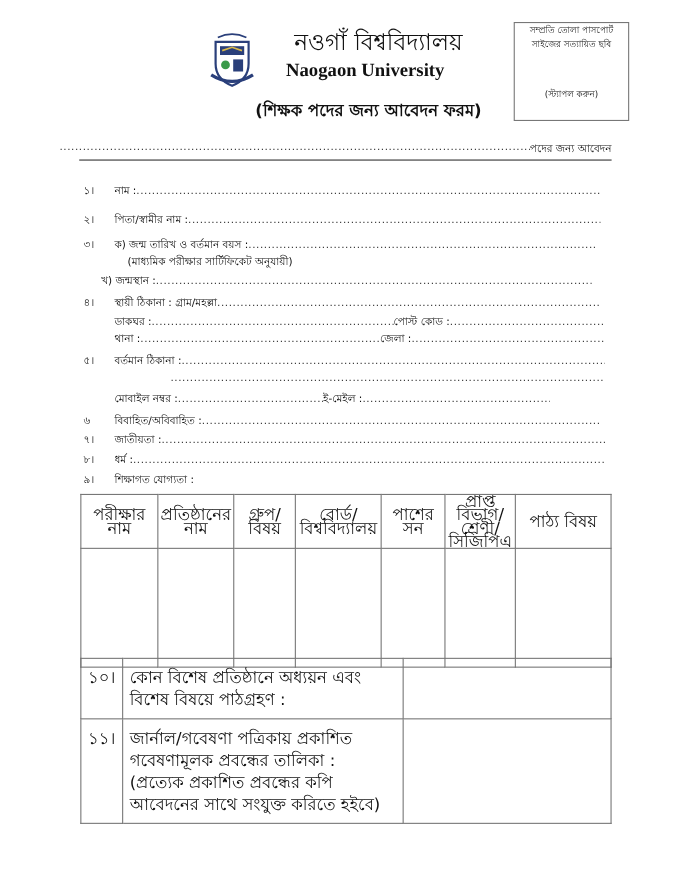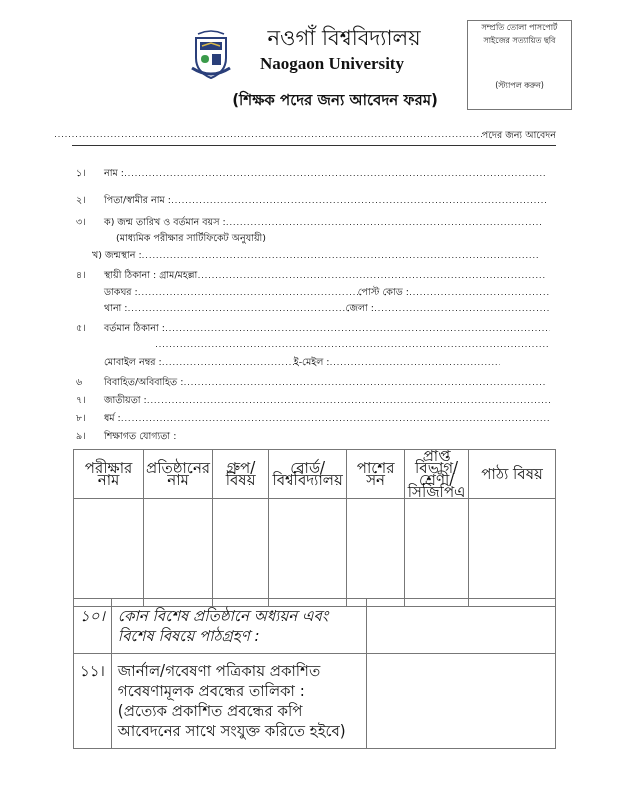--- a/index.html
+++ b/index.html
@@ -165,21 +165,21 @@
 </tbody>
   </table>
 
 <table class="misc">
   <colgroup>
       <col style="width:30px">
       <col style="width:255px">
       <col>
     </colgroup>
   <tbody>
-      <tr style="height:34px;font-style:italic;">
+      <tr style="height:34px;">
     <td>১০।</td>
     <td>কোন বিশেষ প্রতিষ্ঠানে অধ্যয়ন এবং বিশেষ বিষয়ে পাঠগ্রহণ :</td>
     <td></td>
   </tr>
   <tr style="height:53px;">
     <td>১১।</td>
     <td>
       <div>জার্নাল/গবেষণা পত্রিকায় প্রকাশিত গবেষণামূলক প্রবন্ধের তালিকা :</div>
       <div>(প্রত্যেক প্রকাশিত প্রবন্ধের কপি আবেদনের সাথে সংযুক্ত করিতে হইবে)</div>
     </td>

